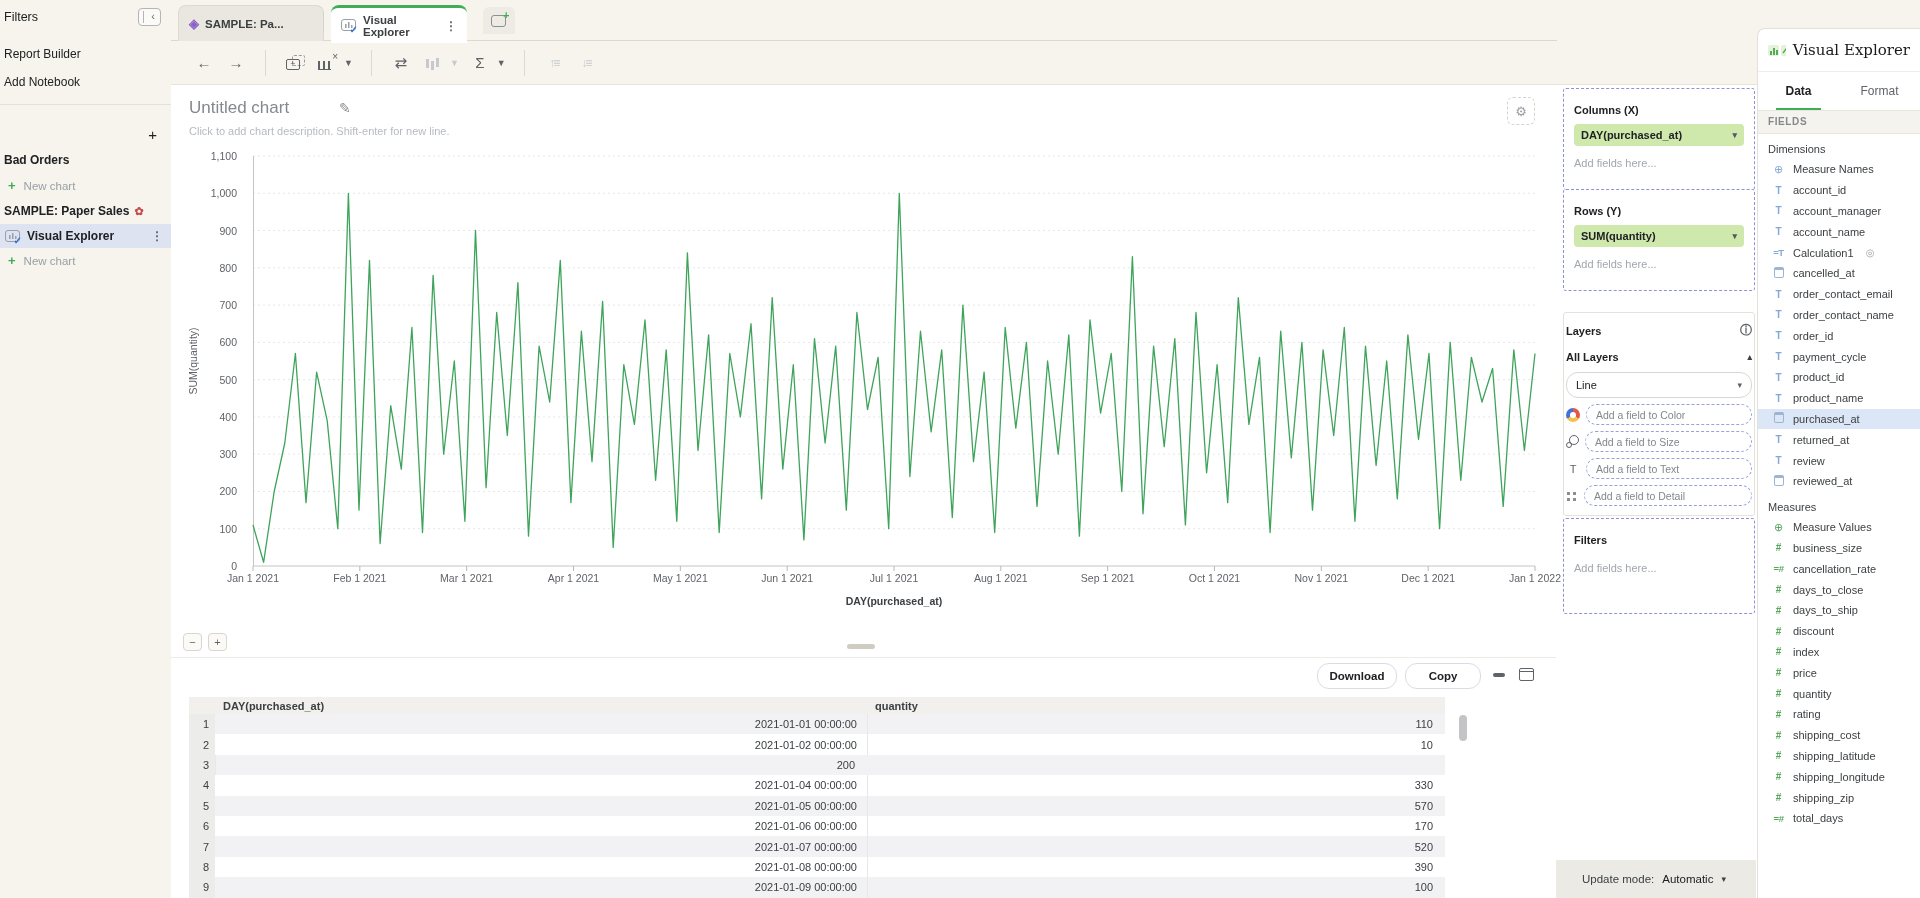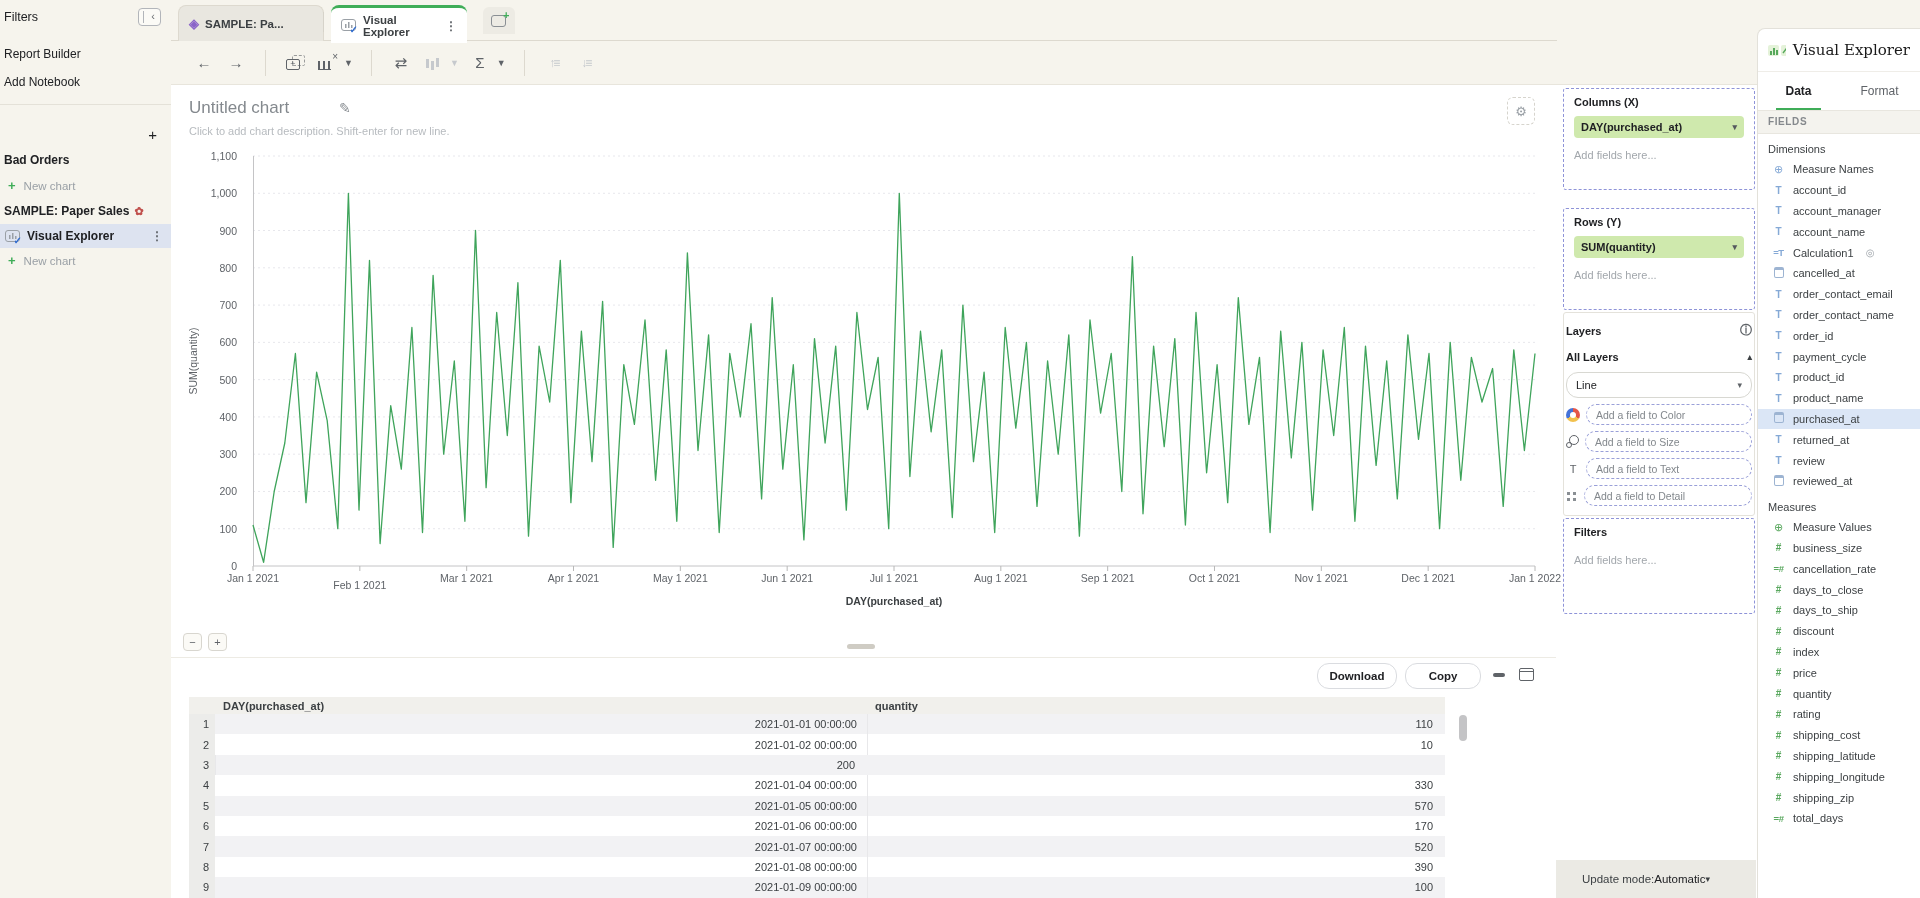--- a/index.html
+++ b/index.html
@@ -95,21 +95,21 @@
   .t-head{display:grid;grid-template-columns:26px 652px 578px;height:17px;background:#f1f0ec;align-items:center}
   .t-head .h{font-weight:700;font-size:11px;color:#3c4043;padding-left:8px}
   .t-row{display:grid;grid-template-columns:26px 652px 578px;height:20.4px;align-items:center}
   .t-row:nth-child(odd){background:#f2f2f4}
   .t-row .num{background:#ececea;color:#3c4043;text-align:right;padding-right:6px;height:100%;display:flex;align-items:center;justify-content:flex-end;font-size:11px}
   .t-row .date{text-align:right;padding-right:10px;font-size:11px;color:#3c4043}
   .t-row .qty{text-align:right;padding-right:12px;font-size:11px;color:#3c4043;border-left:1px solid #e8e8ea;height:100%;display:flex;align-items:center;justify-content:flex-end}
   .t-scroll{left:1288px;top:630px;width:8px;height:26px;border-radius:4px;background:#c4c4c6}
 
   
-  .shelf-box{position:absolute;left:1563px;width:192px;background:#fff;border:1.4px dashed #8e93d8;border-radius:3px;padding:7px 10px;box-sizing:border-box}
+  .shelf-box{position:absolute;left:1563px;width:192px;background:#fff;border:1.4px dashed #8e93d8;border-radius:3px;padding:15px 10px;box-sizing:border-box}
   .shelf-title{font-weight:700;font-size:11px;color:#202124}
   .green-pill{margin-top:8px;height:22px;background:#cfe9ad;border-radius:4px;display:flex;align-items:center;padding:0 7px;font-weight:600;font-size:11px;color:#202124}
   .green-pill .pcaret{margin-left:auto;font-size:9px;color:#55595e}
   .shelf-ph{margin-top:11px;font-size:11px;color:#a2a7ac}
   .layers-box{position:absolute;left:1563px;top:312px;width:192px;background:#fff;border:1px solid #e4e2db;border-radius:3px;padding:9px 2px;box-sizing:border-box}
   .layers-head{display:flex;align-items:center;justify-content:space-between;font-weight:700;font-size:11px}
   .info-ic{color:#5f6368;font-size:12px}
   .alllayers{display:flex;align-items:center;justify-content:space-between;font-weight:700;font-size:11px;margin-top:12px}
   .chev{font-size:9px;color:#3c4043}
   .mark-select{margin-top:9px;height:26px;border:1px solid #d8d8d2;border-radius:12px;display:flex;align-items:center;padding:0 9px;font-size:11px;color:#202124;box-sizing:border-box}
@@ -117,21 +117,21 @@
   .target-row{display:flex;align-items:center;gap:6px;margin-top:6px}
   .target-pill{flex:1;height:21px;border:1.4px dashed #9aa0d8;border-radius:11px;display:flex;align-items:center;padding-left:9px;font-size:10.5px;color:#83888d;box-sizing:border-box}
   .cw{width:14px;height:14px;border-radius:50%;background:conic-gradient(#e45648 0 120deg,#f2c14e 120deg 240deg,#4472d8 240deg 360deg);position:relative;flex:0 0 14px}
   .cw::after{content:"";position:absolute;inset:4px;background:#fff;border-radius:50%}
   .sz{width:13px;height:13px;position:relative;flex:0 0 13px}
   .sz::before{content:"";position:absolute;right:0;top:0;width:8px;height:8px;border:1.3px solid #5f6368;border-radius:50%}
   .sz::after{content:"";position:absolute;left:0;bottom:0;width:4px;height:4px;border:1.3px solid #5f6368;border-radius:50%}
   .tt{width:14px;text-align:center;font-size:11px;color:#5f6368;flex:0 0 14px}
   .dt{width:12px;height:12px;position:relative;flex:0 0 12px}
   .dt::before{content:"";position:absolute;left:1px;top:2px;width:3px;height:3px;background:#8a8f94;box-shadow:6px 0 0 #8a8f94,0 6px 0 #8a8f94,6px 6px 0 #8a8f94}
-  .update-bar{left:1556px;top:860px;width:200px;height:38px;background:#ebeae4;display:flex;align-items:center;padding-left:26px;box-sizing:border-box}
+  .update-bar{left:1556px;top:860px;width:200px;height:38px;background:#ebeae4;display:flex;align-items:center;gap:8px;padding-left:26px;box-sizing:border-box}
   .um-label{font-size:11.5px;color:#3c4043}
   .um-value{font-size:11.5px;font-weight:400;color:#202124}
 
   
   .fields{left:1757px;top:28px;width:163px;height:870px;background:#fff;border-left:1px solid #e3e1da;border-top:1px solid #e3e1da;border-top-left-radius:8px;box-sizing:border-box;overflow:hidden}
   .fp-header{height:42px;display:flex;align-items:center;gap:7px;padding:0 10px;border-bottom:1px solid #efede8}
   .fp-title{font-family:"DejaVu Serif",serif;font-size:15px;color:#1a1a1a;white-space:nowrap}
   .fp-tabs{height:38px;display:flex;align-items:center}
   .fp-tab{width:50%;text-align:center;font-size:12px;color:#5f6368;position:relative;height:100%;display:flex;align-items:center;justify-content:center}
   .fp-tab.active{color:#202124;font-weight:700}
@@ -279,21 +279,21 @@
           <line x1="854.6666666666666" x2="854.6666666666666" y1="410" y2="415" stroke="#b8b8b8" stroke-width="1"></line>
           <line x1="961.5" x2="961.5" y1="410" y2="415" stroke="#b8b8b8" stroke-width="1"></line>
           <line x1="1068.3333333333335" x2="1068.3333333333335" y1="410" y2="415" stroke="#b8b8b8" stroke-width="1"></line>
           <line x1="1175.1666666666665" x2="1175.1666666666665" y1="410" y2="415" stroke="#b8b8b8" stroke-width="1"></line>
           <line x1="1282" x2="1282" y1="410" y2="415" stroke="#b8b8b8" stroke-width="1"></line>
           <polyline points="0.0,369.0 10.6,406.3 21.2,335.5 31.8,287.0 42.4,197.5 53.0,346.6 63.6,216.2 74.2,264.6 84.8,372.7 95.4,37.3 106.0,354.1 116.5,104.4 127.1,387.6 137.7,249.7 148.3,313.1 158.9,171.5 169.5,376.5 180.1,119.3 190.7,298.2 201.3,205.0 211.9,365.3 222.5,74.5 233.1,331.7 243.7,156.5 254.3,279.5 264.9,126.7 275.5,380.2 286.1,190.1 296.7,246.0 307.3,104.4 317.9,346.6 328.4,175.2 339.0,305.6 349.6,145.4 360.2,391.4 370.8,208.7 381.4,268.4 392.0,164.0 402.6,324.3 413.2,193.8 423.8,365.3 434.4,96.9 445.0,294.5 455.6,178.9 466.2,376.5 476.8,197.5 487.4,260.9 498.0,167.7 508.6,342.9 519.2,141.6 529.8,313.1 540.3,208.7 550.9,383.9 561.5,182.6 572.1,287.0 582.7,190.1 593.3,354.1 603.9,156.5 614.5,253.5 625.1,201.3 635.7,372.7 646.3,37.3 656.9,320.5 667.5,175.2 678.1,275.8 688.7,193.8 699.3,361.5 709.9,149.1 720.5,305.6 731.1,216.2 741.7,376.5 752.2,171.5 762.8,272.1 773.4,186.4 784.0,350.4 794.6,205.0 805.2,298.2 815.8,178.9 826.4,380.2 837.0,164.0 847.6,257.2 858.2,197.5 868.8,335.5 879.4,100.6 890.0,357.8 900.6,190.1 911.2,290.7 921.8,182.6 932.4,369.0 943.0,156.5 953.6,316.8 964.1,208.7 974.7,346.6 985.3,141.6 995.9,268.4 1006.5,201.3 1017.1,376.5 1027.7,175.2 1038.3,301.9 1048.9,186.4 1059.5,354.1 1070.1,193.8 1080.7,279.5 1091.3,171.5 1101.9,365.3 1112.5,190.1 1123.1,309.4 1133.7,205.0 1144.3,342.9 1154.9,178.9 1165.5,283.3 1176.0,197.5 1186.6,372.7 1197.2,186.4 1207.8,324.3 1218.4,201.3 1229.0,246.0 1239.6,212.5 1250.2,350.4 1260.8,193.8 1271.4,294.5 1282.0,197.5" fill="none" stroke="#3fa45b" stroke-width="1.3" stroke-linejoin="round"></polyline>
         </svg>
     </div>
     <div class="abs xlabels">
         <span style="left: 0%;">Jan 1 2021</span>
-        <span style="left: 8.33333%; margin-top: 7px;">Feb 1 2021</span>
+        <span style="left: 8.33333%;">Feb 1 2021</span>
         <span style="left: 16.6667%;">Mar 1 2021</span>
         <span style="left: 25%;">Apr 1 2021</span>
         <span style="left: 33.3333%;">May 1 2021</span>
         <span style="left: 41.6667%;">Jun 1 2021</span>
         <span style="left: 50%;">Jul 1 2021</span>
         <span style="left: 58.3333%;">Aug 1 2021</span>
         <span style="left: 66.6667%;">Sep 1 2021</span>
         <span style="left: 75%;">Oct 1 2021</span>
         <span style="left: 83.3333%;">Nov 1 2021</span>
         <span style="left: 91.6667%;">Dec 1 2021</span>
@@ -382,21 +382,21 @@
 
   <div class="abs shelf-box" style="top:88px;height:102px">
     <div class="shelf-title">Columns (X)</div>
     <div class="green-pill">
       <span>DAY(purchased_at)</span>
       <span class="pcaret">▾</span>
     </div>
     <div class="shelf-ph">Add fields here...</div>
   </div>
 
-  <div class="abs shelf-box" style="top:208px;height:102px">
+  <div class="abs shelf-box" style="top:189px;height:102px">
     <div class="shelf-title">Rows (Y)</div>
     <div class="green-pill">
       <span>SUM(quantity)</span>
       <span class="pcaret">▾</span>
     </div>
     <div class="shelf-ph">Add fields here...</div>
   </div>
 
   <div class="layers-box">
     <div class="layers-head">

